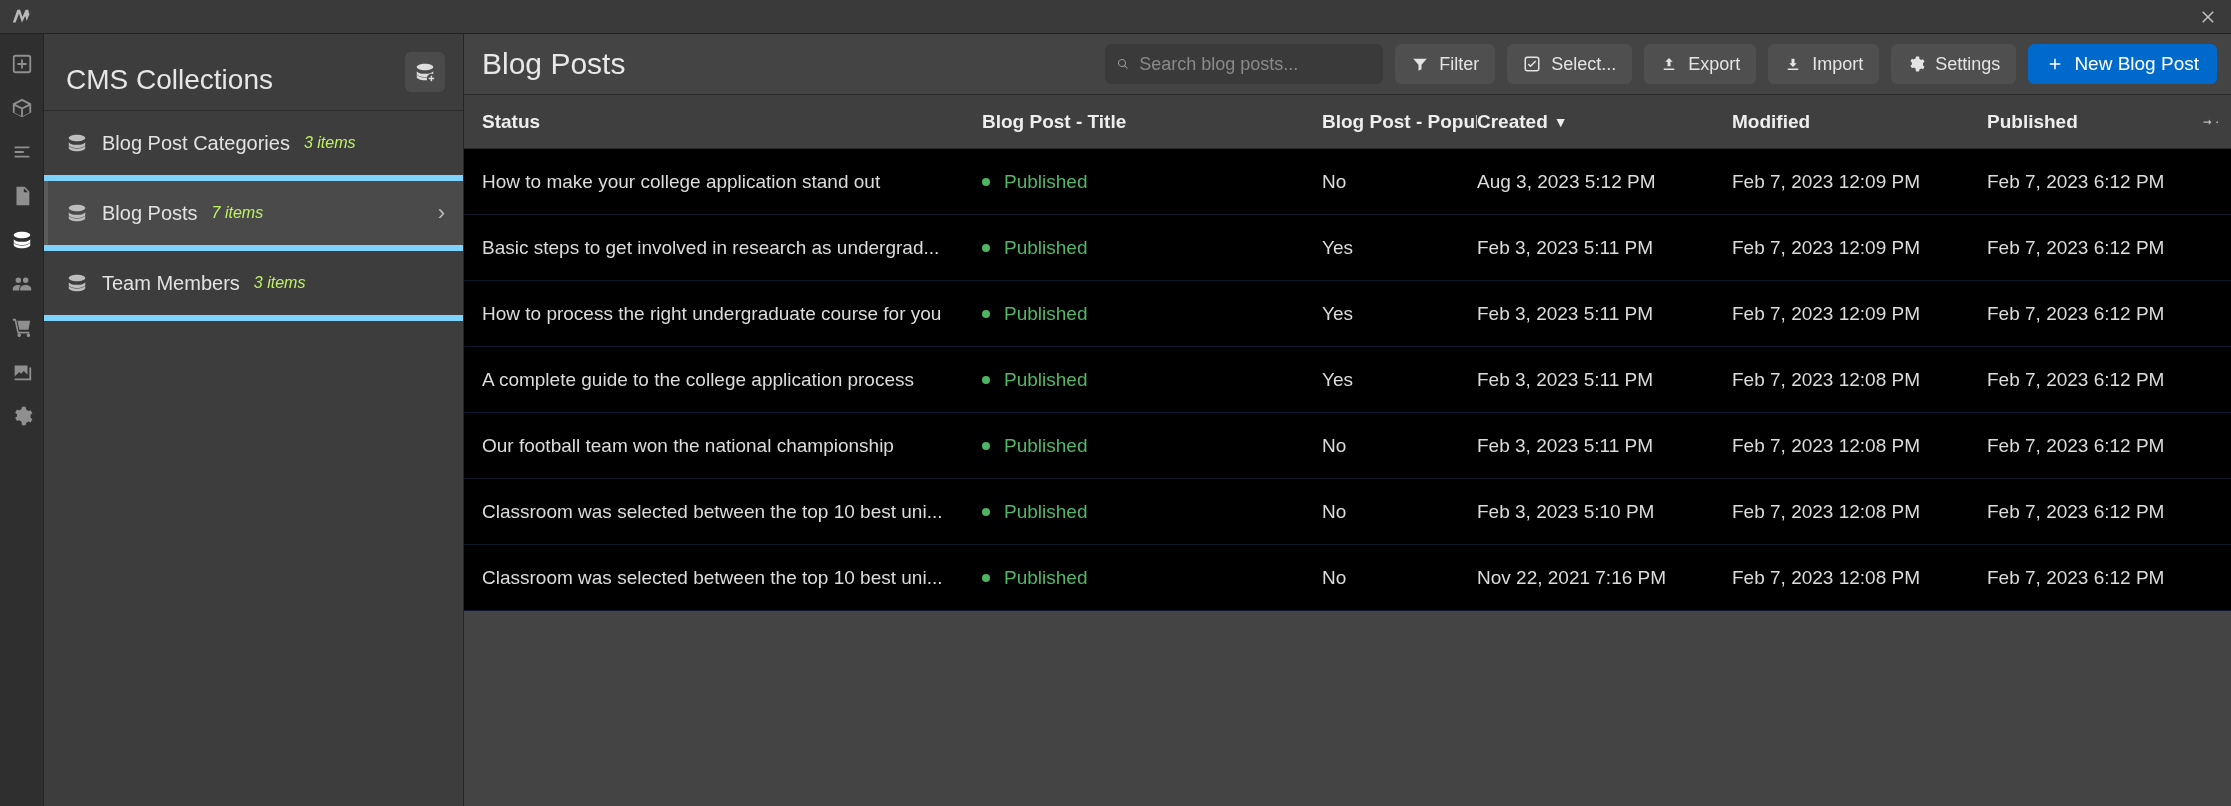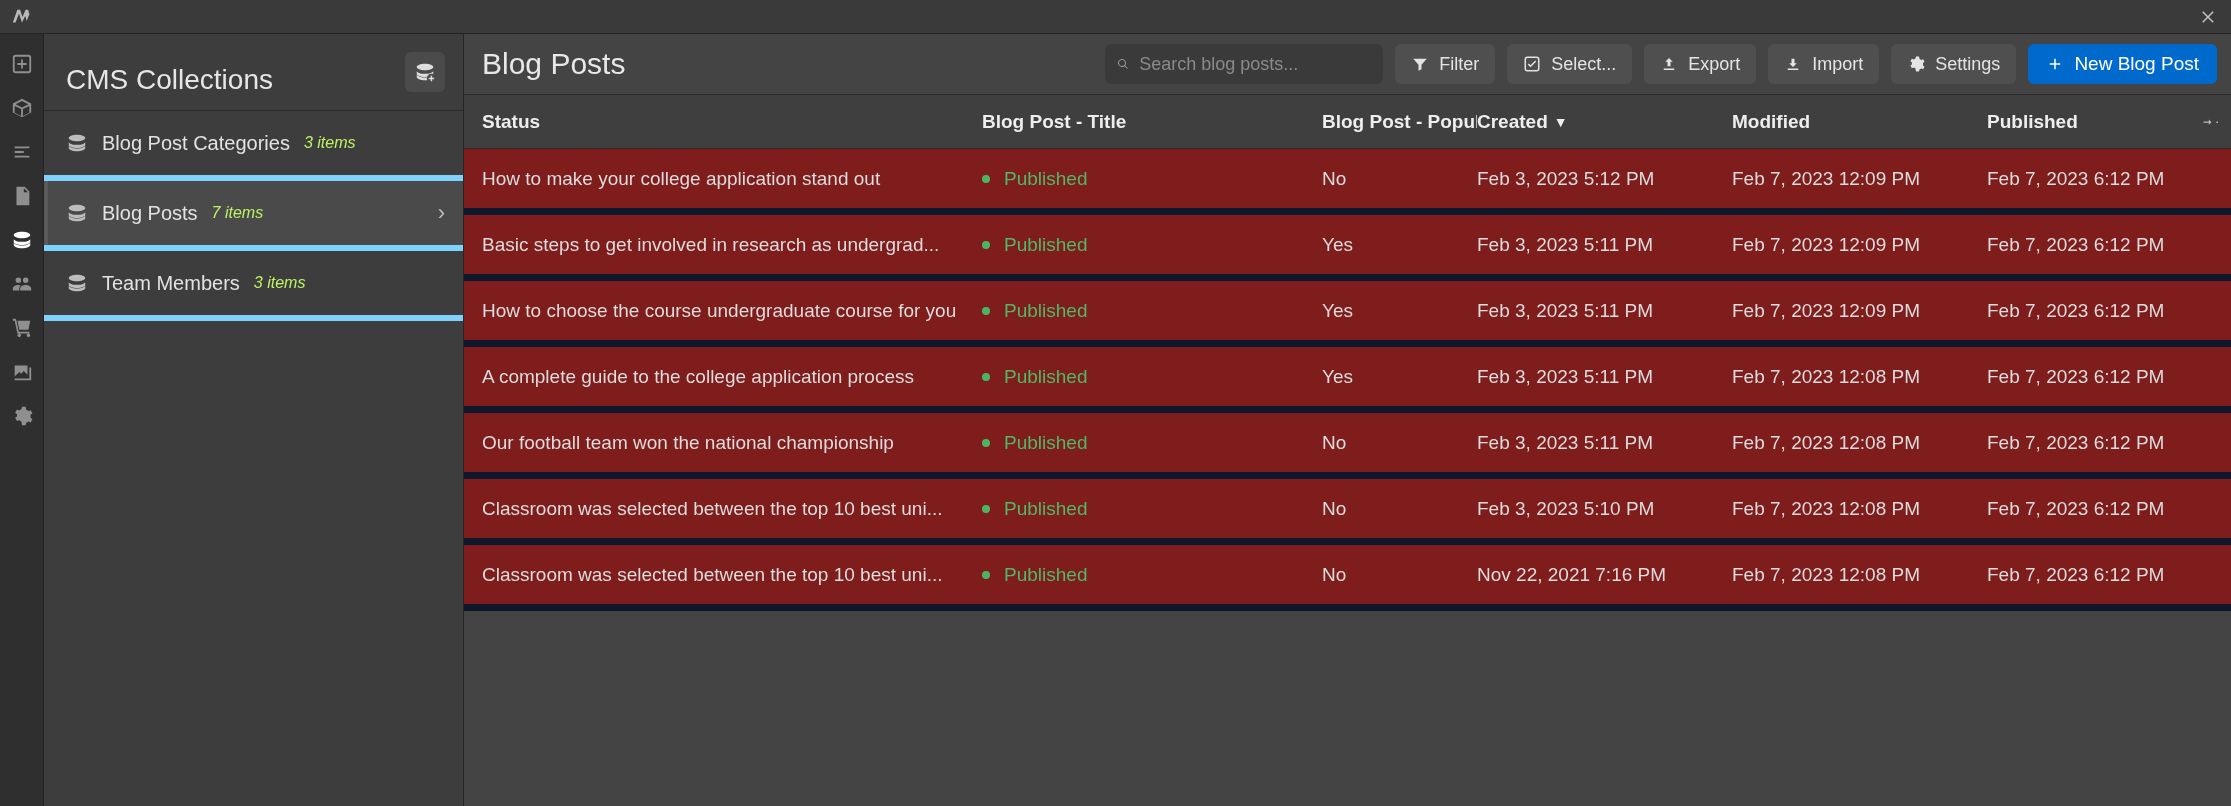--- a/index.html
+++ b/index.html
@@ -202,22 +202,22 @@
     right:10px;
     top:50%;
     transform:translateY(-50%);
     color:#bbb;
   }
   .pin svg { width:18px; height:18px; fill:currentColor; }
 
   .tbody { flex:1; overflow-y:auto; }
   .trow {
     height:66px;
-    background:#7f1d1d;
-    border-bottom:7px solid #0f172a;
+    background:#000000;
+    border-bottom:1px solid #0f172a;
     font-size:19px;
     color:#dcdcdc;
   }
   .td { white-space:nowrap; overflow:hidden; text-overflow:ellipsis; padding-right:16px; }
   .status-cell { display:flex; align-items:center; gap:14px; }
   .status-dot { width:8px; height:8px; border-radius:50%; background:#4db561; flex:0 0 auto; }
   .status-text { color:#52b766; }
 
   
   .right-sliver {
@@ -410,37 +410,37 @@
               </svg></div>
         </div>
         <div class="tbody" id="tbody">
             <div class="trow">
               <div class="td">How to make your college application stand out</div>
               <div class="td status-cell">
                 <span class="status-dot"></span>
                 <span class="status-text">Published</span>
               </div>
               <div class="td">No</div>
-              <div class="td">Feb 3, 2023 5:12 PM</div>
+              <div class="td">Aug 3, 2023 5:12 PM</div>
               <div class="td">Feb 7, 2023 12:09 PM</div>
               <div class="td">Feb 7, 2023 6:12 PM</div>
             </div>
             <div class="trow">
               <div class="td">Basic steps to get involved in research as undergrad...</div>
               <div class="td status-cell">
                 <span class="status-dot"></span>
                 <span class="status-text">Published</span>
               </div>
               <div class="td">Yes</div>
               <div class="td">Feb 3, 2023 5:11 PM</div>
               <div class="td">Feb 7, 2023 12:09 PM</div>
               <div class="td">Feb 7, 2023 6:12 PM</div>
             </div>
             <div class="trow">
-              <div class="td">How to choose the course undergraduate course for you</div>
+              <div class="td">How to process the right undergraduate course for you</div>
               <div class="td status-cell">
                 <span class="status-dot"></span>
                 <span class="status-text">Published</span>
               </div>
               <div class="td">Yes</div>
               <div class="td">Feb 3, 2023 5:11 PM</div>
               <div class="td">Feb 7, 2023 12:09 PM</div>
               <div class="td">Feb 7, 2023 6:12 PM</div>
             </div>
             <div class="trow">

